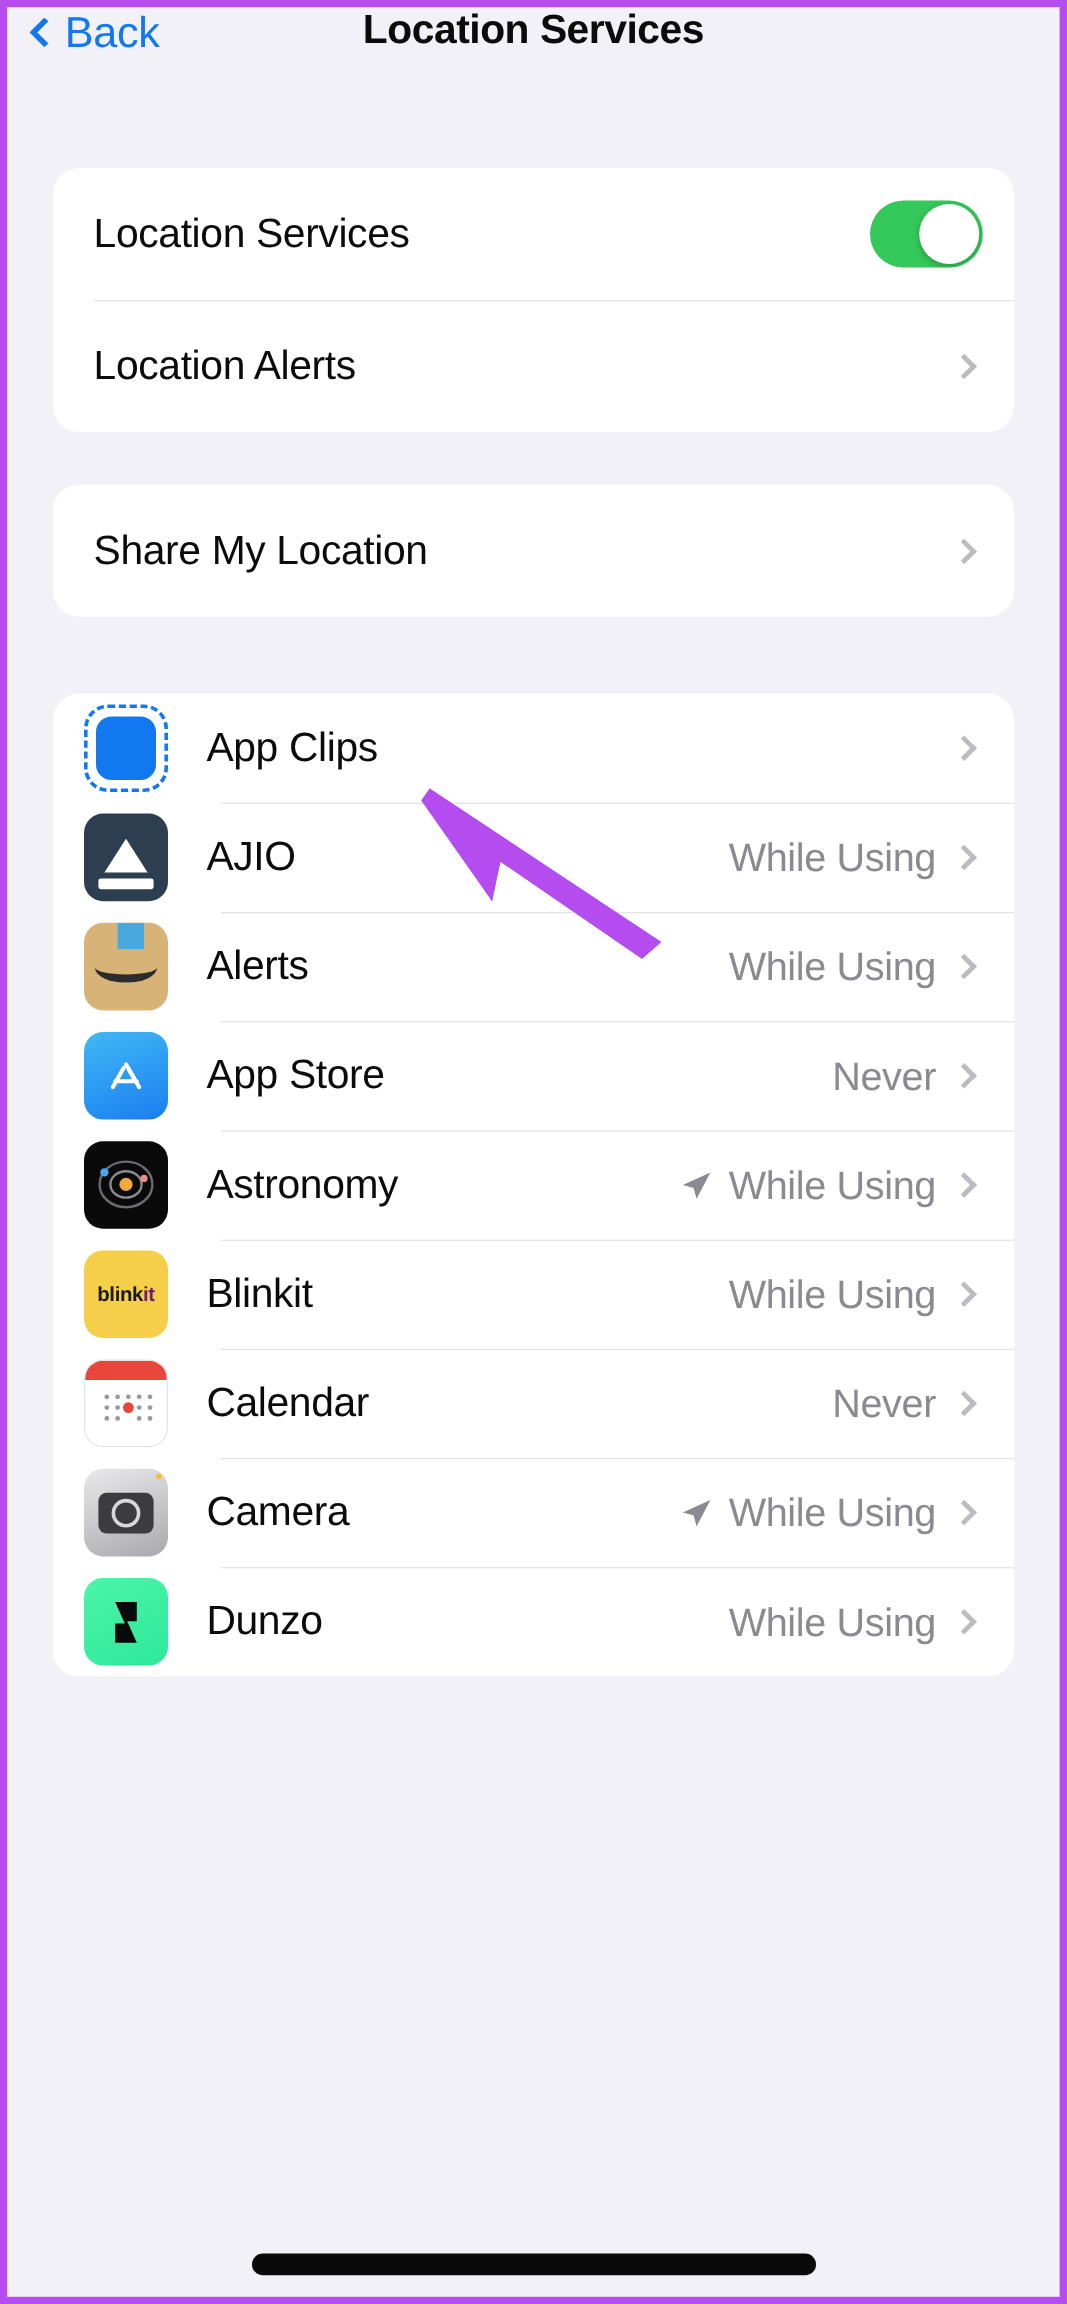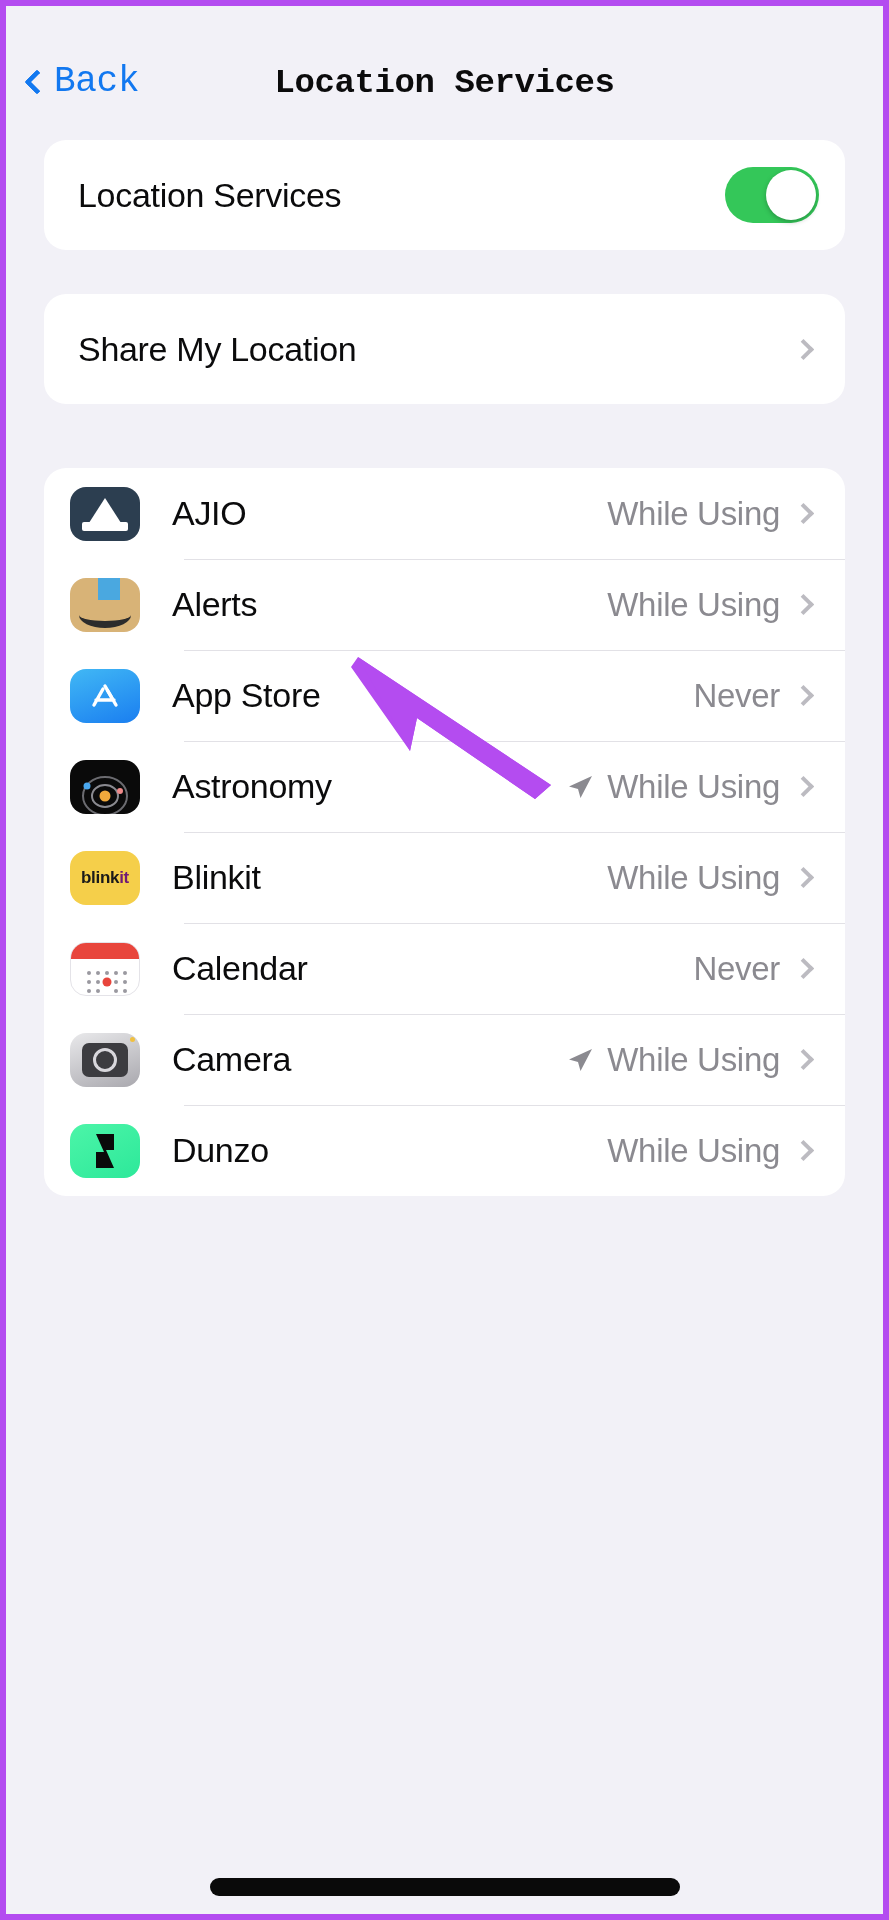--- a/index.html
+++ b/index.html
@@ -48,21 +48,21 @@
   .battery::after {
     content:""; position:absolute; right:-6px; top:50%;
     transform:translateY(-50%); width:3px; height:9px;
     background:#9b9aa0; border-radius:0 2px 2px 0;
   }
   .battery-fill { height:100%; width:26%; background:#111; border-radius:3px; }
 
   
   .navbar {
     position:relative; height:96px;
-    display:flex; align-items:flex-end;font-family:Liberation Mono, monospace;
+    display:flex; align-items:flex-start;
   }
   .back-btn {
     position:absolute; left:22px; display:flex; align-items:center; gap:8px;
     cursor:pointer;
   }
   .chev-back {
     width:18px; height:18px; border-left:5px solid #1278f0;
     border-bottom:5px solid #1278f0; transform:rotate(45deg);
     border-radius:2px;
   }
@@ -114,21 +114,21 @@
   
   .app-row {
     display:flex; align-items:center; position:relative;
     padding:0 26px 0 26px; height:91px;
   }
   .app-row + .app-row::before {
     content:""; position:absolute; left:140px; right:0; top:0;
     height:1px; background:#e2e1e6;
   }
   .app-icon {
-    width:70px; height:54px; border-radius:16px; flex:none;
+    width:70px; height:73px; border-radius:16px; flex:none;
     margin-right:32px; position:relative; overflow:hidden;
   }
   .app-name { font-size:34px; color:#0b0b0c; letter-spacing:-0.3px; }
   .perm {
     font-size:33px; color:#8b8a90; letter-spacing:-0.3px;
     display:flex; align-items:center; gap:12px;
   }
   .loc-arrow {
     width:0; height:0; flex:none;
     position:relative; width:30px; height:30px;
@@ -226,37 +226,49 @@
   <div style="height:38px"></div>
 
   <div class="card">
     <div class="row">
       <span class="row-label">Location Services</span>
       <span class="spacer"></span>
       <span class="toggle">
         <span class="knob"></span>
       </span>
     </div>
+    <div class="row">
+      <span class="row-label">Location Alerts</span>
+      <span class="spacer"></span>
+      <span class="chev"></span>
+    </div>
   </div>
 
 
   <div style="height:44px"></div>
 
   <div class="card">
     <div class="row">
       <span class="row-label">Share My Location</span>
       <span class="spacer"></span>
       <span class="chev"></span>
     </div>
   </div>
 
   <div style="height:64px"></div>
 
   <div class="card">
 
+    <div class="app-row">
+      <span class="app-icon ic-appclips"></span>
+      <span class="app-name">App Clips</span>
+      <span class="spacer"></span>
+      <span class="perm"></span>
+      <span class="chev"></span>
+    </div>
 
     <div class="app-row">
       <span class="app-icon ic-ajio">
         <span class="tri"></span>
           <span class="bar"></span>
       </span>
       <span class="app-name">AJIO</span>
       <span class="spacer"></span>
       <span class="perm">While Using</span>
       <span class="chev"></span>

